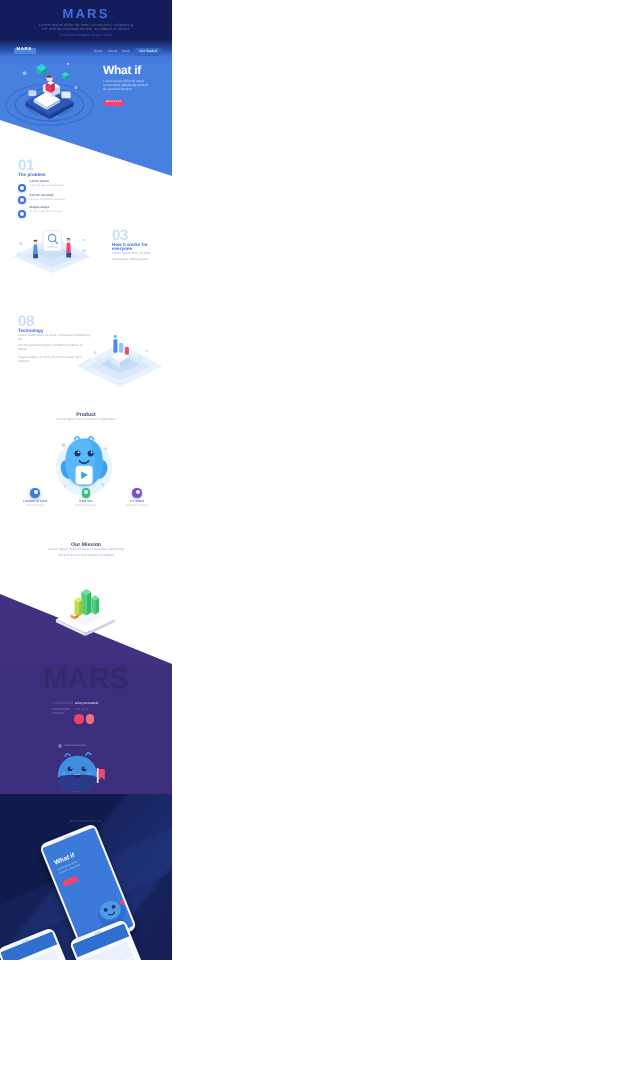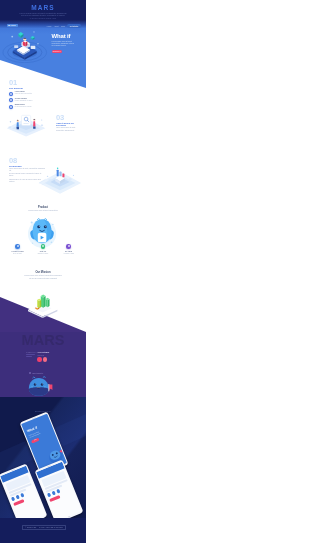--- a/index.html
+++ b/index.html
@@ -1,17 +1,17 @@
 <!DOCTYPE html>
 <html><head>
 <meta charset="utf-8">
 <style>
   html,body{margin:0;padding:0;background:#fff;}
   body{width:86px;height:543px;overflow:hidden;font-family:"Liberation Sans",sans-serif;-webkit-font-smoothing:antialiased;}
-  .page{position:relative;width:86px;height:543px;overflow:hidden;background:#ffffff;}
+  .page{position:relative;width:86px;height:480px;overflow:hidden;background:#ffffff;}
 
   
   .band-title{position:absolute;left:0;top:0;width:86px;height:24px;background:#141d5c;}
   .wordmark{position:absolute;left:0;right:0;top:4.4px;text-align:center;color:#3f6fe0;
     font-size:6.5px;line-height:7px;font-weight:bold;letter-spacing:1.1px;}
   .sub{position:absolute;left:0;right:0;text-align:center;color:#5d6aa8;font-size:1.9px;
     line-height:2.4px;letter-spacing:0.1px;}
   .sub1{top:12px;}
   .sub2{top:14.4px;}
   .sub3{top:17.4px;color:#4a579a;}

